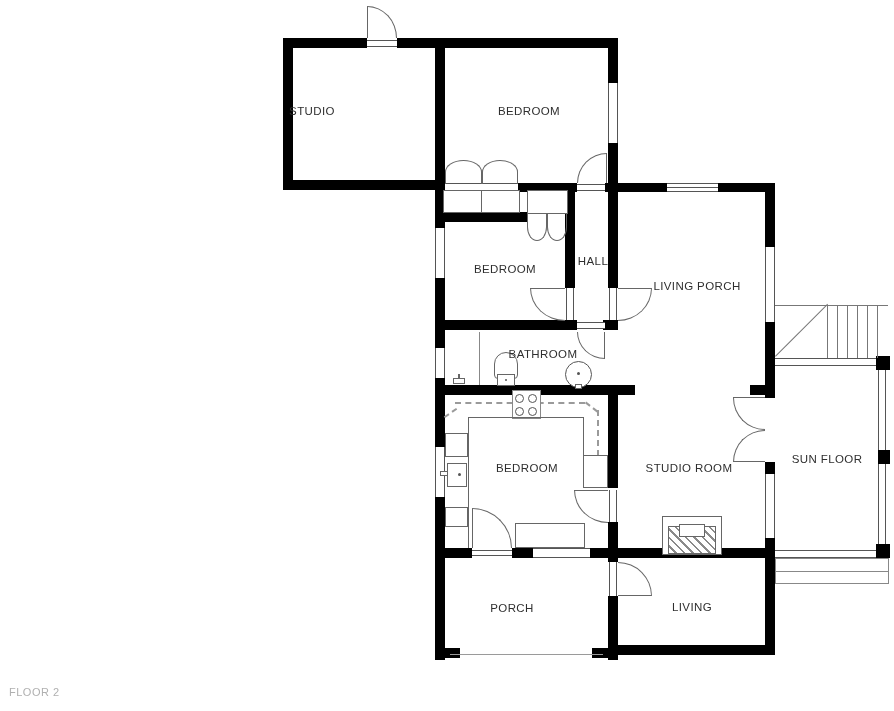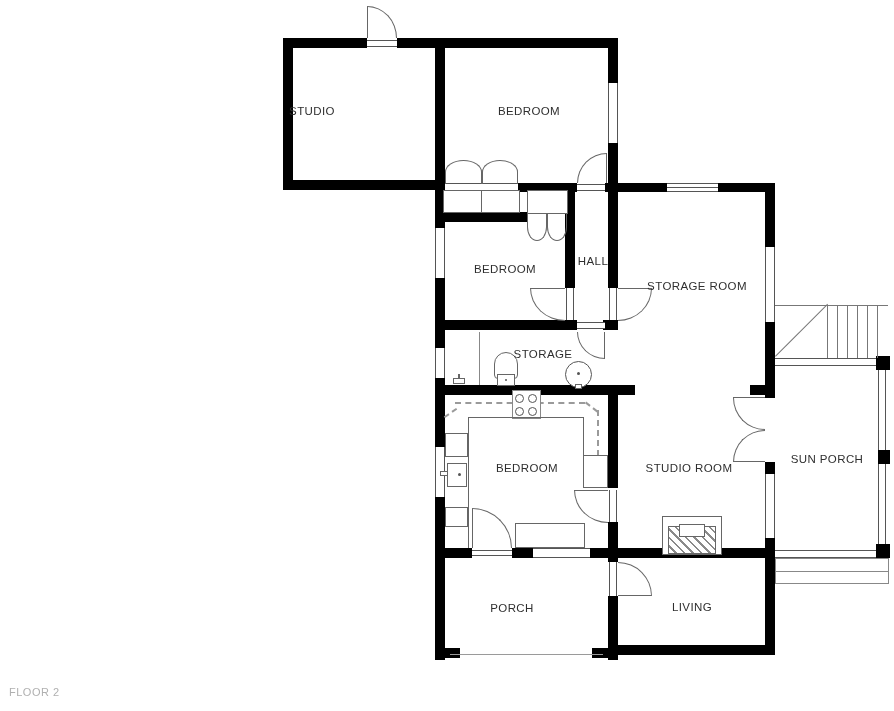--- a/index.html
+++ b/index.html
@@ -170,22 +170,22 @@
   <div class="thin" style="left:877px;top:305px;width:1px;height:53px;background:#777"></div>
   <div class="thin" style="left:775px;top:356px;width:74px;height:1px;background:#777;transform:rotate(-45deg);transform-origin:0 0"></div>
 
   <div class="box" style="left:775px;top:558px;width:114px;height:26px;border-color:#888"></div>
   <div class="thin" style="left:775px;top:571px;width:114px;height:1px;background:#888"></div>
 
   <div class="lbl" style="left:252px;top:105px;width:120px">STUDIO</div>
   <div class="lbl" style="left:469px;top:105px;width:120px">BEDROOM</div>
   <div class="lbl" style="left:445px;top:263px;width:120px">BEDROOM</div>
   <div class="lbl" style="left:573px;top:255px;width:40px">HALL</div>
-  <div class="lbl" style="left:637px;top:280px;width:120px">STORAGE ROOM</div>
-  <div class="lbl" style="left:483px;top:348px;width:120px">STORAGE</div>
+  <div class="lbl" style="left:637px;top:280px;width:120px">LIVING PORCH</div>
+  <div class="lbl" style="left:483px;top:348px;width:120px">BATHROOM</div>
   <div class="lbl" style="left:467px;top:462px;width:120px">BEDROOM</div>
   <div class="lbl" style="left:629px;top:462px;width:120px">STUDIO ROOM</div>
-  <div class="lbl" style="left:767px;top:453px;width:120px">SUN PORCH</div>
+  <div class="lbl" style="left:767px;top:453px;width:120px">SUN FLOOR</div>
   <div class="lbl" style="left:452px;top:602px;width:120px">PORCH</div>
   <div class="lbl" style="left:632px;top:601px;width:120px">LIVING</div>
   <div class="floorlbl" style="left:9px;top:686px">FLOOR 2</div>
 
 </div>
 
 </body></html>

